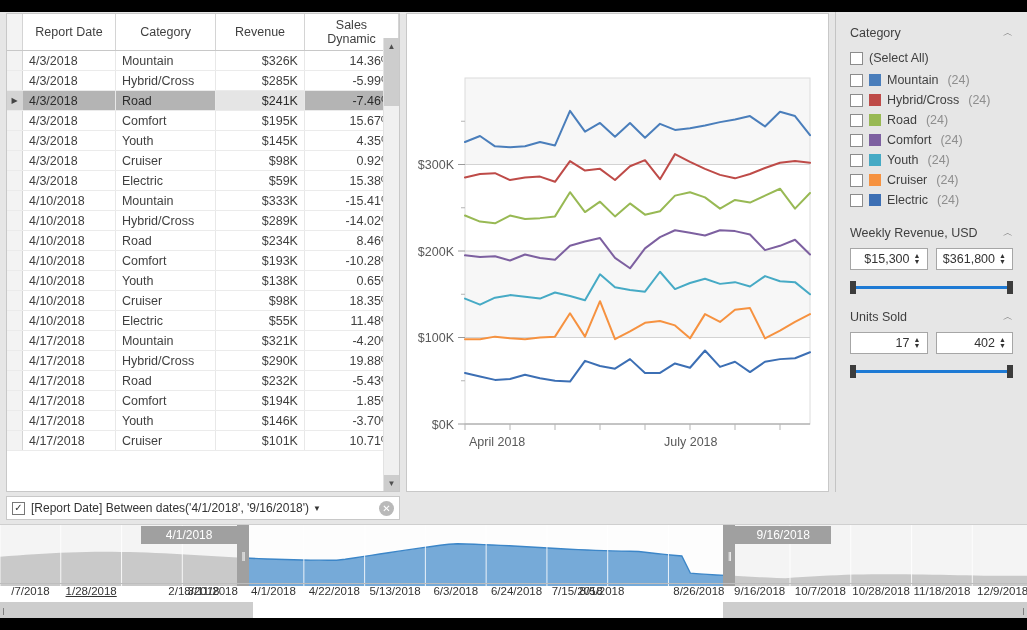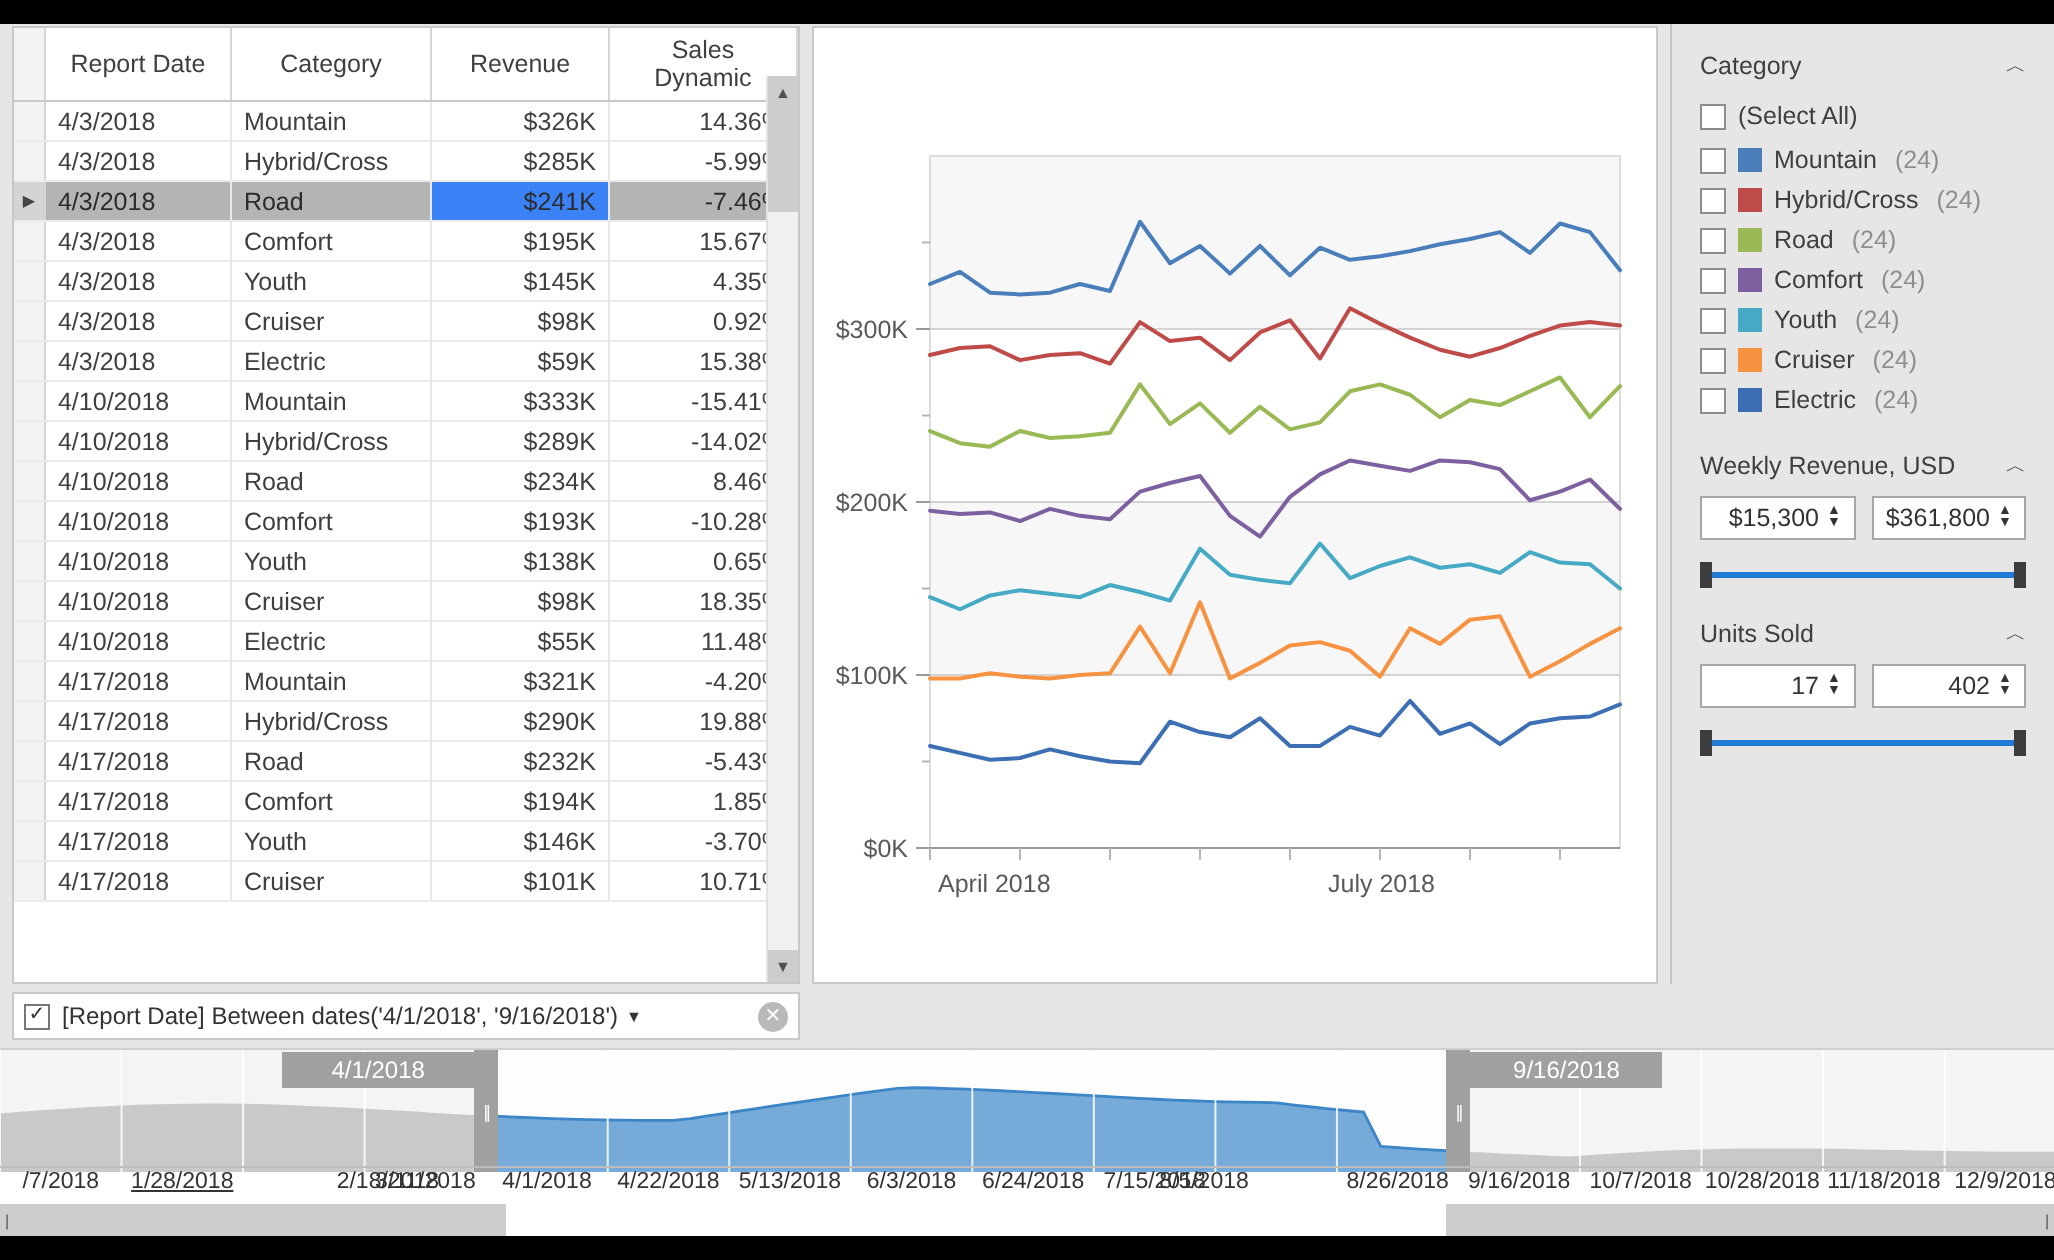--- a/index.html
+++ b/index.html
@@ -50,21 +50,21 @@
     border-bottom: 1px solid #ebebeb; white-space: nowrap; overflow: hidden;
   }
   .c-date  { width: 90px; }
   .c-cat   { width: 97px; }
   .c-rev   { width: 86px; text-align: right; }
   .c-dyn   { width: 91px; text-align: right; }
   th.c-rev, th.c-dyn { text-align: left; }
   .pos { color: #6d9e5a; }
   .neg { color: #b05a5a; }
   tr.sel td { background: #b4b4b4; color: #2b2b2b; }
-  tr.sel td.c-rev { background: #3b82f6; }
+  tr.sel td.c-rev { background: #e5e5e5; }
   tr.sel td.ind { background: #d4d4d4; }
   .arrowmark { font-size: 8px; color: #444; line-height: 18px; }
 
   .gridbody { flex: 1 1 auto; overflow: hidden; position: relative; }
   .vscroll {
     position: absolute; right: 0; top: 24px; bottom: 0; width: 16px;
     background: #f0f0f0; border-left: 1px solid #e2e2e2;
   }
   .vsbtn {
     height: 16px; background: #cdcdcd; display: flex;

